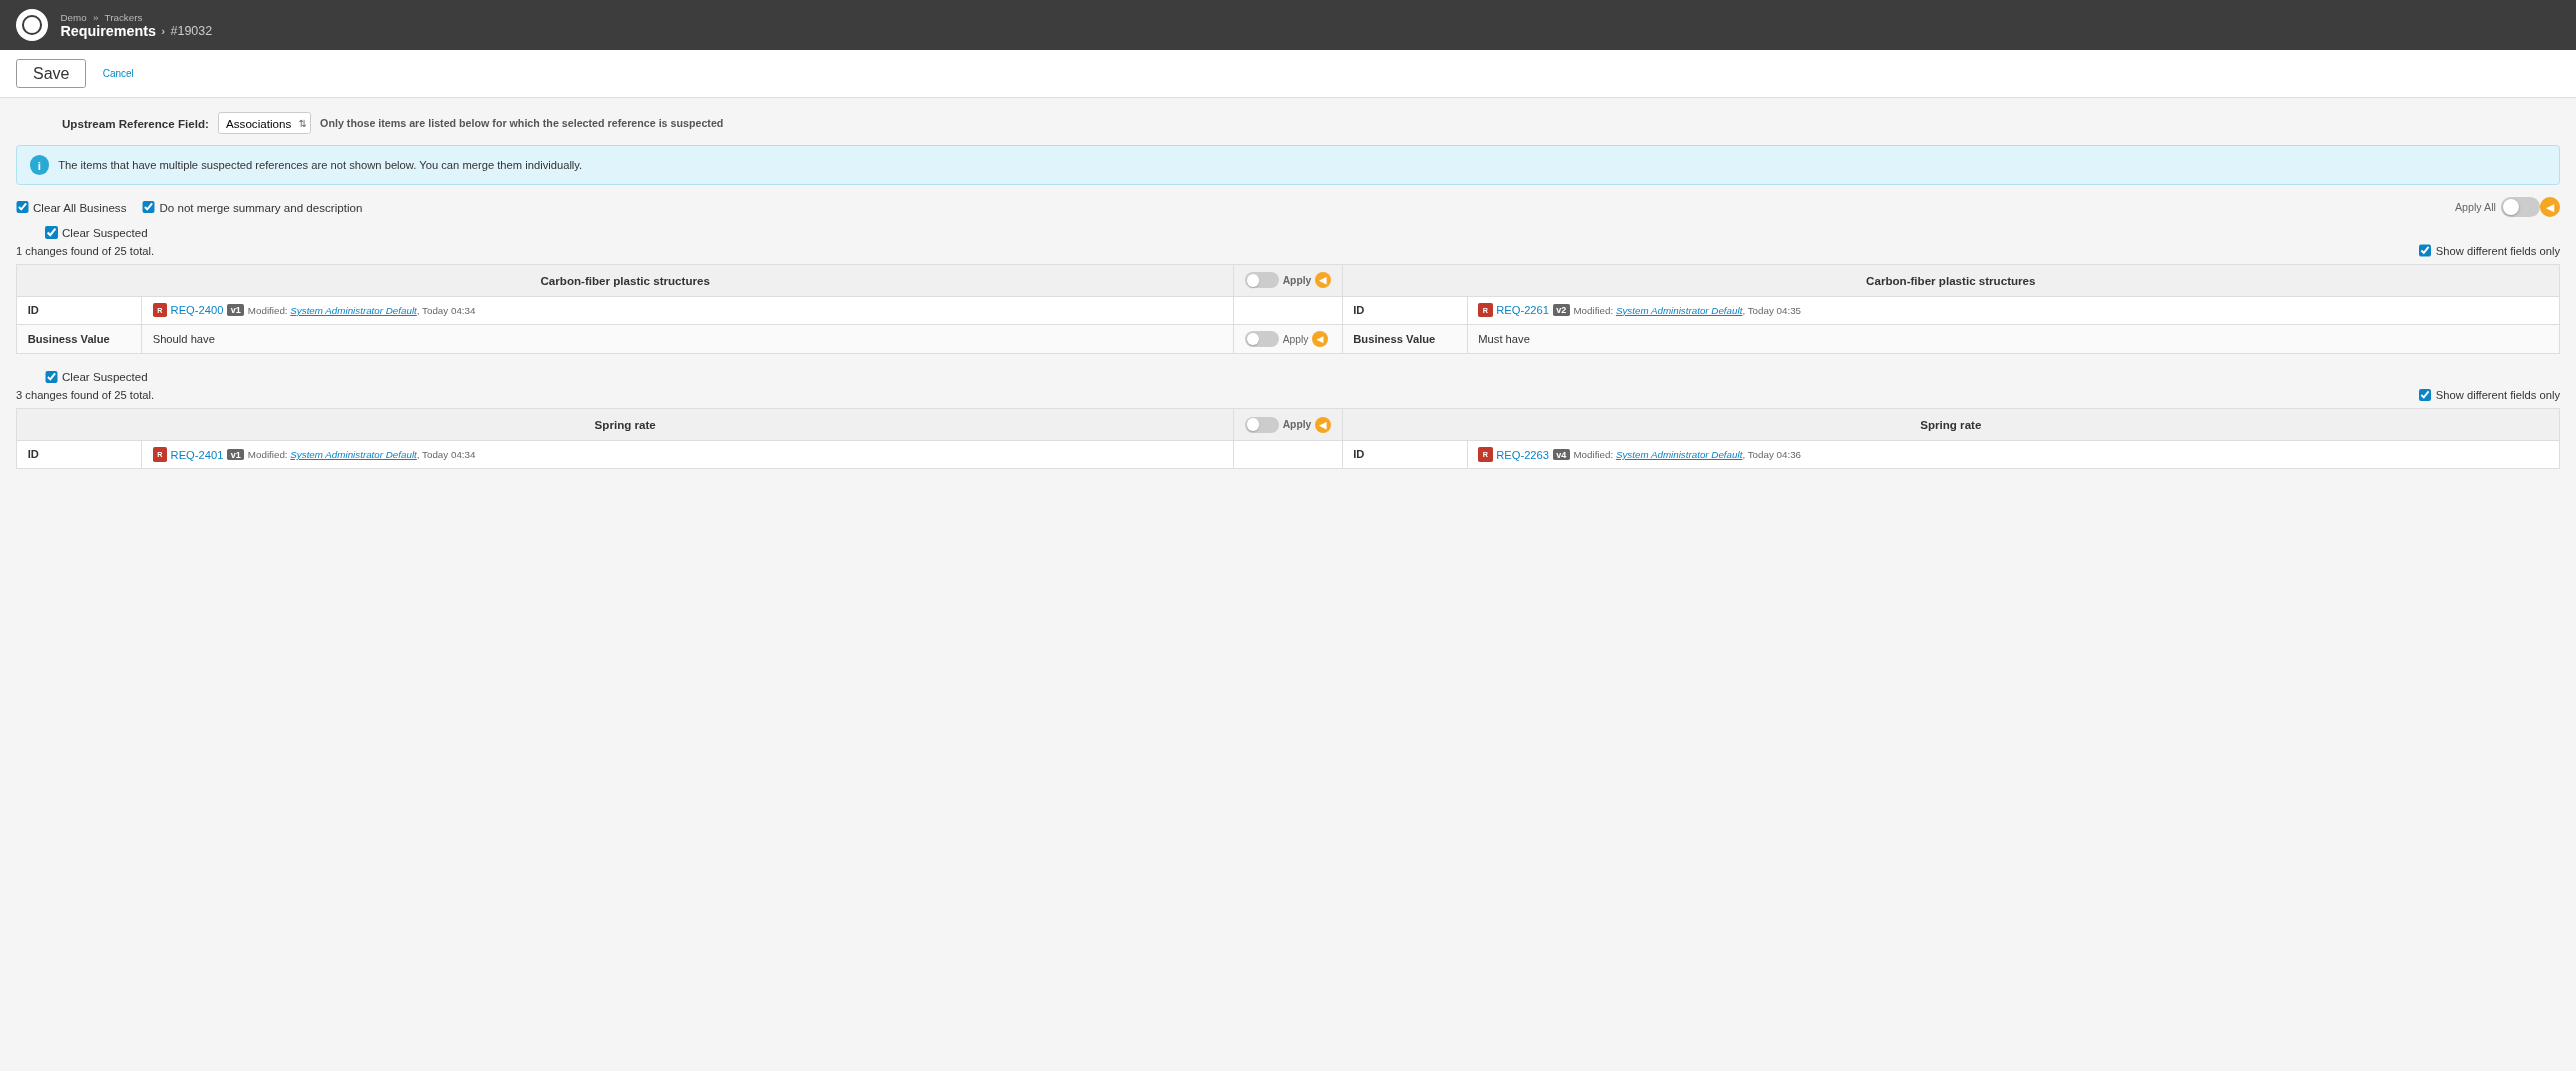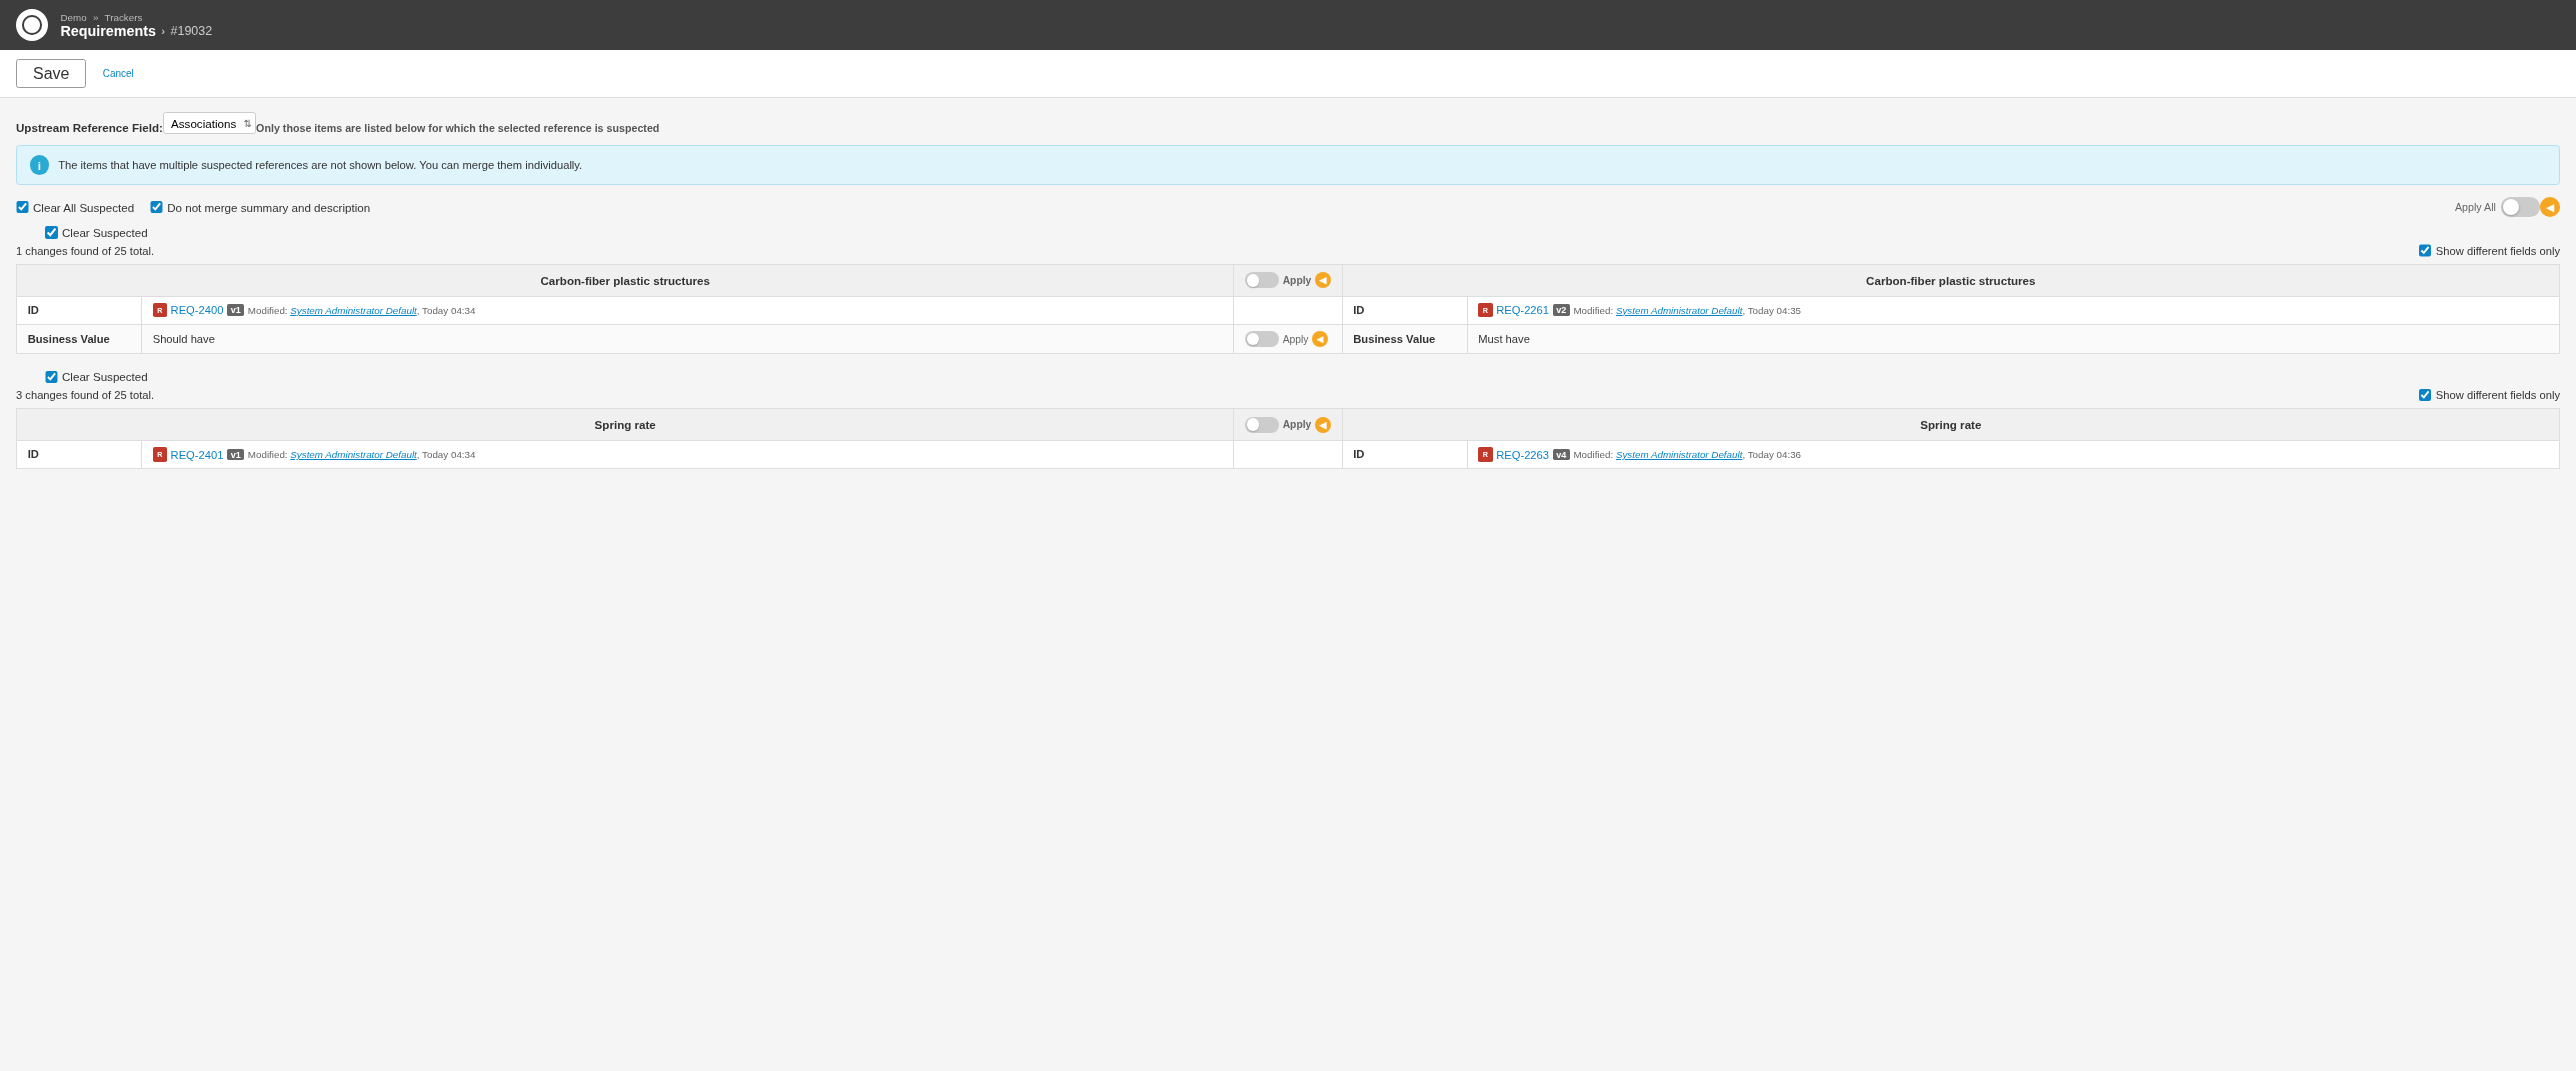--- a/index.html
+++ b/index.html
@@ -66,22 +66,24 @@
     
     .main-content {
       padding: 14.3px 16px;
       background: #f5f5f5;
       min-height: calc(100vh - 89px);
     }
 
     
     .upstream-row {
       display: flex;
-      align-items: flex-end;
+      align-items: center;
+      gap: 9px;
       margin-bottom: 10.7px;
+      margin-left: 46px;
     }
     .upstream-label { font-weight: 600; font-size: 11.6px; }
     .upstream-select {
       border: 0.9px solid #ccc;
       border-radius: 2.7px;
       padding: 3.6px 7.2px;
       font-size: 11.6px;
       background: #fff;
       cursor: pointer;
       appearance: none;
@@ -358,21 +360,21 @@
   </div>
 
   <div class="info-banner">
     <div class="info-icon">i</div>
     <span class="info-text">The items that have multiple suspected references are not shown below. You can merge them individually.</span>
   </div>
 
   <div class="controls-row">
     <label class="checkbox-label">
       <input type="checkbox" checked="" style="">
-      <span>Clear All Suspected</span>
+      <span>Clear All Business</span>
     </label>
     <label class="checkbox-label">
       <input type="checkbox" checked="" style="">
       <span>Do not merge summary and description</span>
     </label>
     <div class="apply-all-btn">
       <span class="apply-all-label">Apply All</span>
       <div class="toggle-track">
         <div class="toggle-thumb"></div>
       </div>

